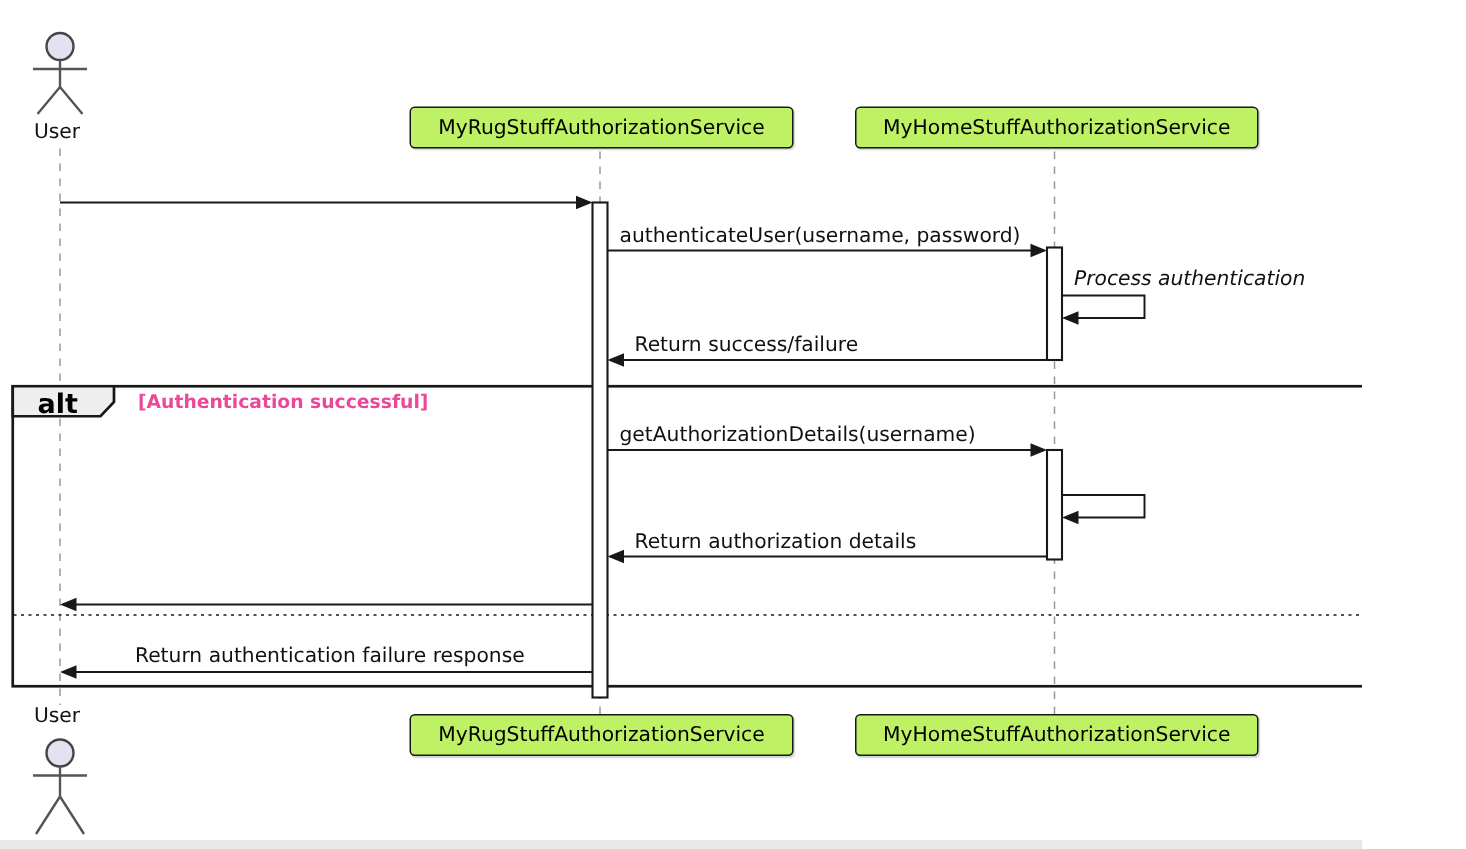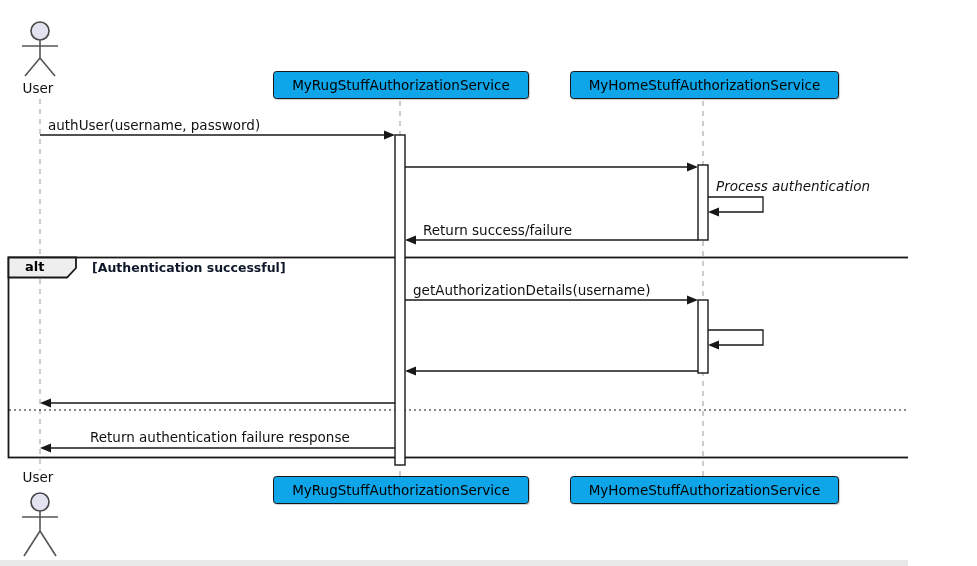--- a/index.html
+++ b/index.html
@@ -5,35 +5,35 @@
   html,body{margin:0;padding:0;background:#fff;}
   #stage{
     position:relative;width:908px;height:566px;overflow:hidden;
     background:#ffffff;
     font-family:"DejaVu Sans","Liberation Sans",sans-serif;
     color:#181818;
   }
   #diagram-svg{position:absolute;left:0;top:0;}
   .pbox{
     position:absolute;height:26px;line-height:26px;
-    background:#0ea5e9;border:1.6px solid #181818;border-radius:3.5px;
+    background:#bef264;border:1.6px solid #181818;border-radius:3.5px;
     text-align:center;font-size:13.5px;color:#000;
     box-shadow:1px 1px 1px rgba(0,0,0,0.18);
   }
   .msg{
     position:absolute;font-size:13.5px;white-space:nowrap;color:#111;
   }
   .actor-label{
     position:absolute;width:44px;text-align:center;font-size:13.5px;color:#111;
   }
   .frame-label{
-    position:absolute;font-weight:bold;font-size:13px;white-space:nowrap;color:#000;
+    position:absolute;font-weight:bold;font-size:18px;white-space:nowrap;color:#000;
   }
   .guard-label{
-    position:absolute;font-weight:bold;font-size:12.5px;white-space:nowrap;color:#0f172a;
+    position:absolute;font-weight:bold;font-size:12.5px;white-space:nowrap;color:#ec4899;
   }
   #window-edge{
     position:absolute;left:971px;top:0;width:3px;height:566px;background:#0a0a0a;
   }
   #bottom-strip{
     position:absolute;left:0;top:560px;width:977px;height:6px;background:#e8e8e8;
   }
 </style>
 </head>
 <body>
@@ -126,21 +126,22 @@
 
   <div class="pbox" style="left:273px;top:71px;width:254px;">MyRugStuffAuthorizationService</div>
   <div class="pbox" style="left:570px;top:71px;width:267px;">MyHomeStuffAuthorizationService</div>
 
   <div class="pbox" style="left:273px;top:476px;width:254px;">MyRugStuffAuthorizationService</div>
   <div class="pbox" style="left:570px;top:476px;width:267px;">MyHomeStuffAuthorizationService</div>
 
   <div class="frame-label" style="left:25px;top:259px;">alt</div>
   <div class="guard-label" style="left:92px;top:260px;">[Authentication successful]</div>
 
-  <div class="msg" style="left:48px;top:117px;">authUser(username, password)</div>
+  <div class="msg" style="left:413px;top:149px;">authenticateUser(username, password)</div>
   <div class="msg" style="left:716px;top:178px;font-style:italic;">Process authentication</div>
   <div class="msg" style="left:423px;top:222px;">Return success/failure</div>
   <div class="msg" style="left:413px;top:282px;">getAuthorizationDetails(username)</div>
+  <div class="msg" style="left:423px;top:353px;">Return authorization details</div>
   <div class="msg" style="left:58px;top:429px;margin-left:32px;">Return authentication failure response</div>
 
   <div id="bottom-strip"></div>
   <div id="window-edge"></div>
 </div>
 
 </body></html>

